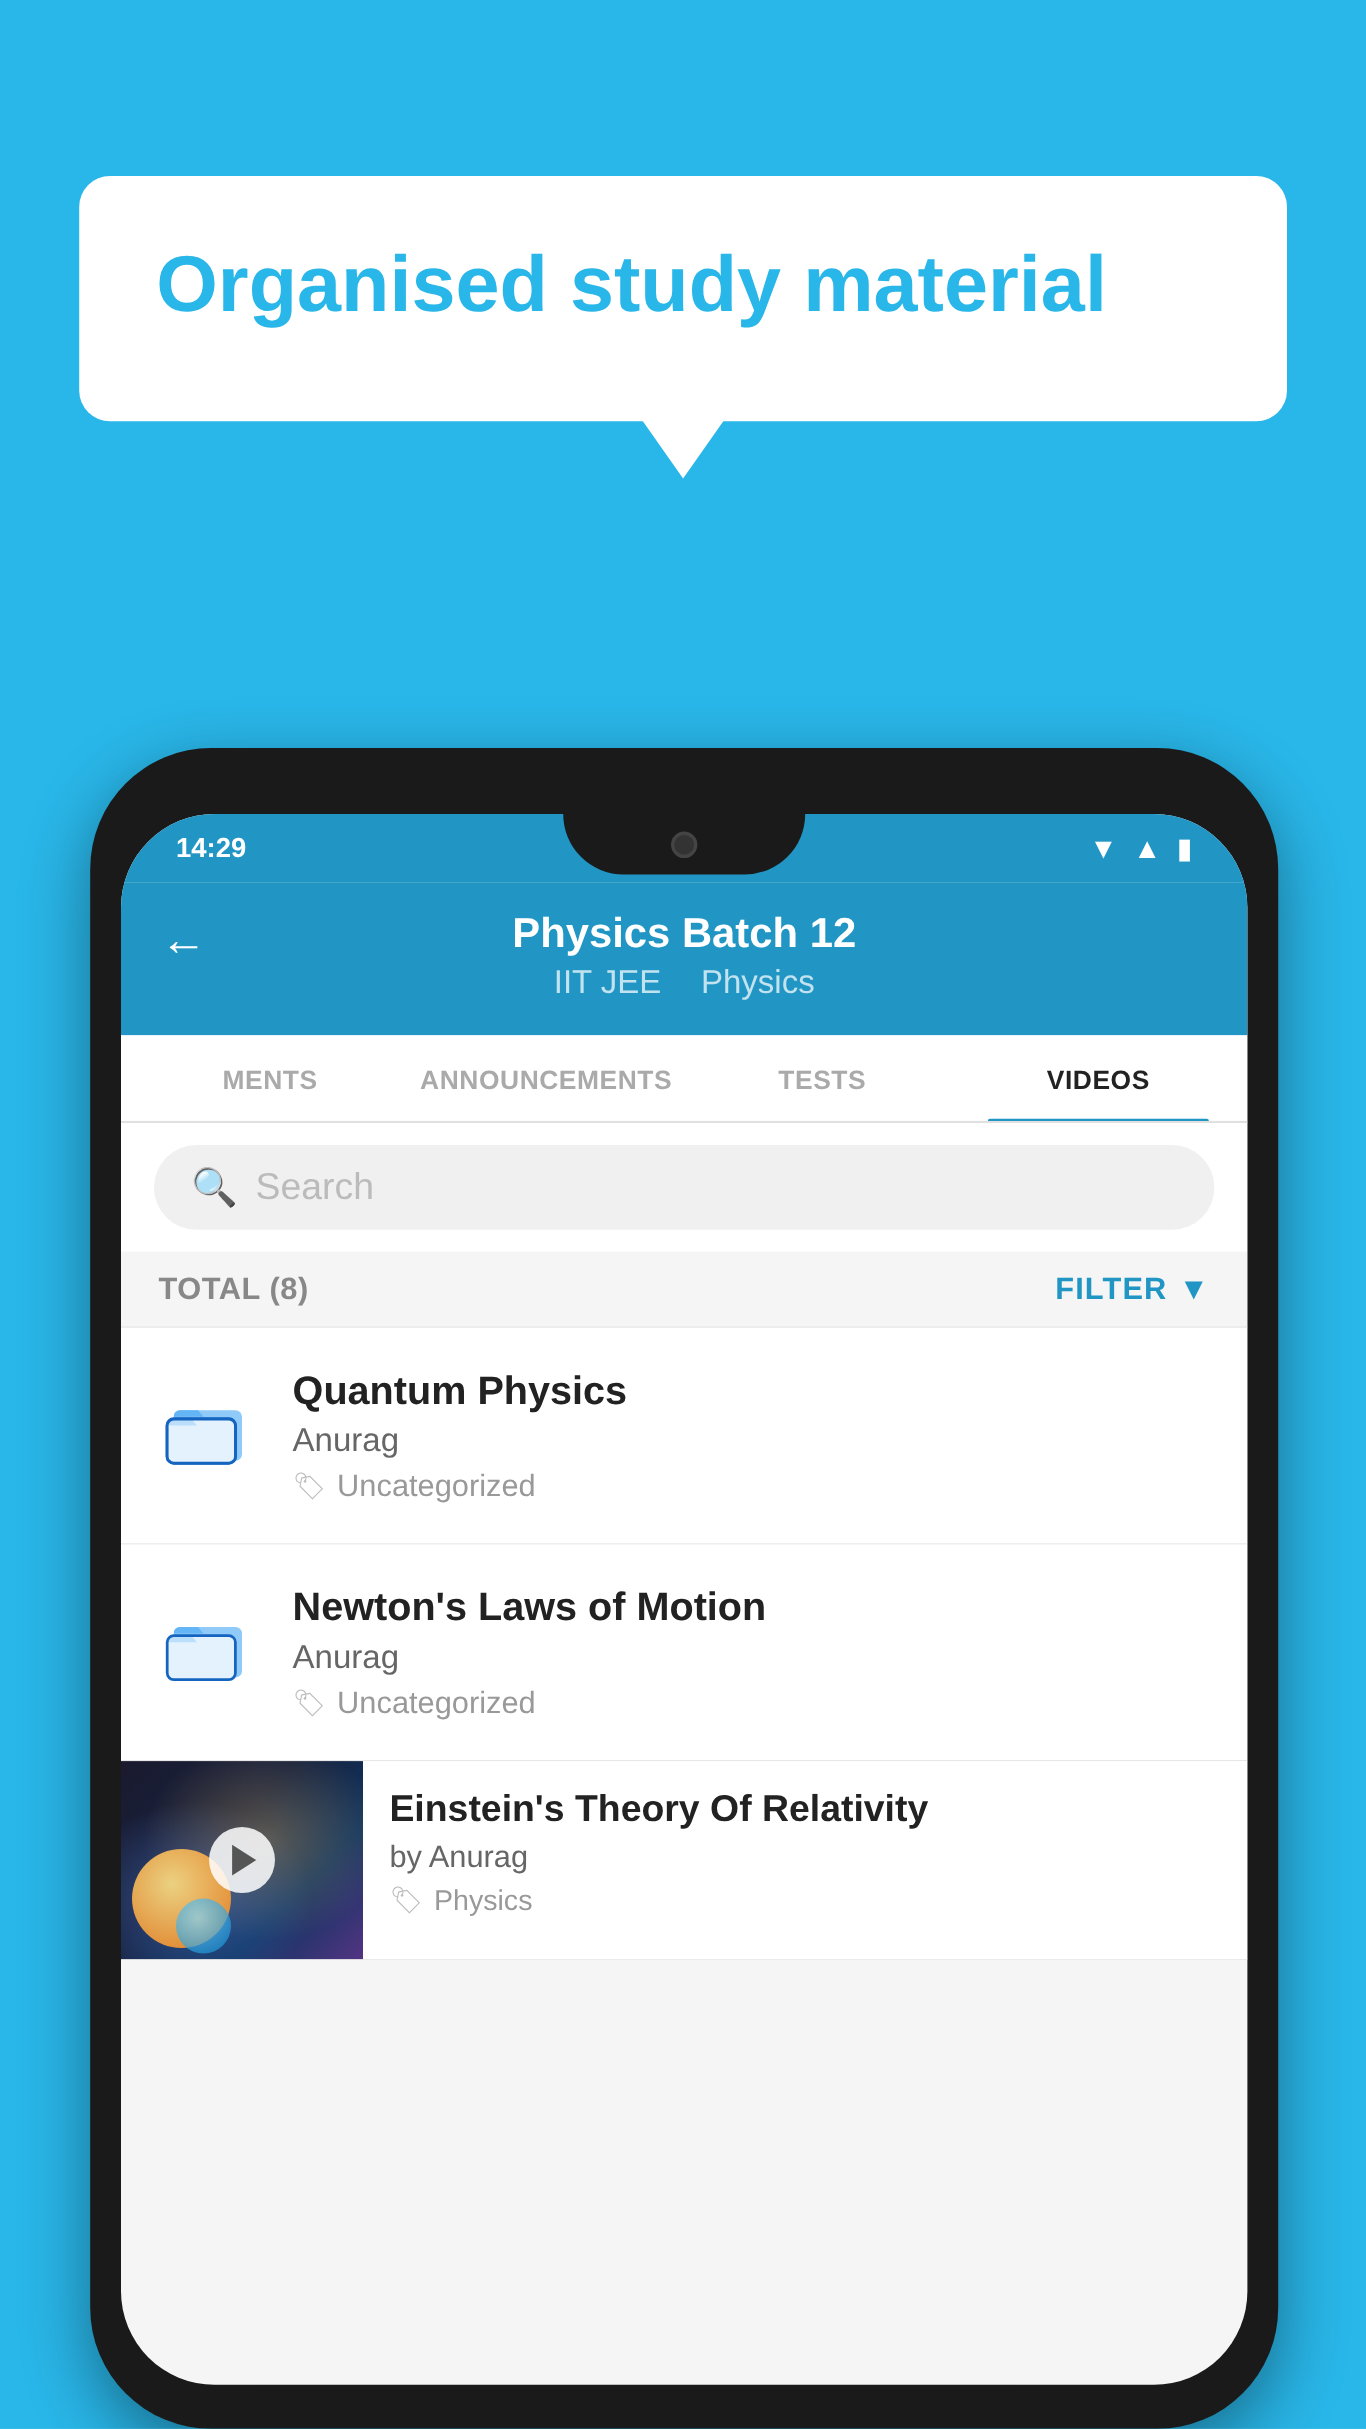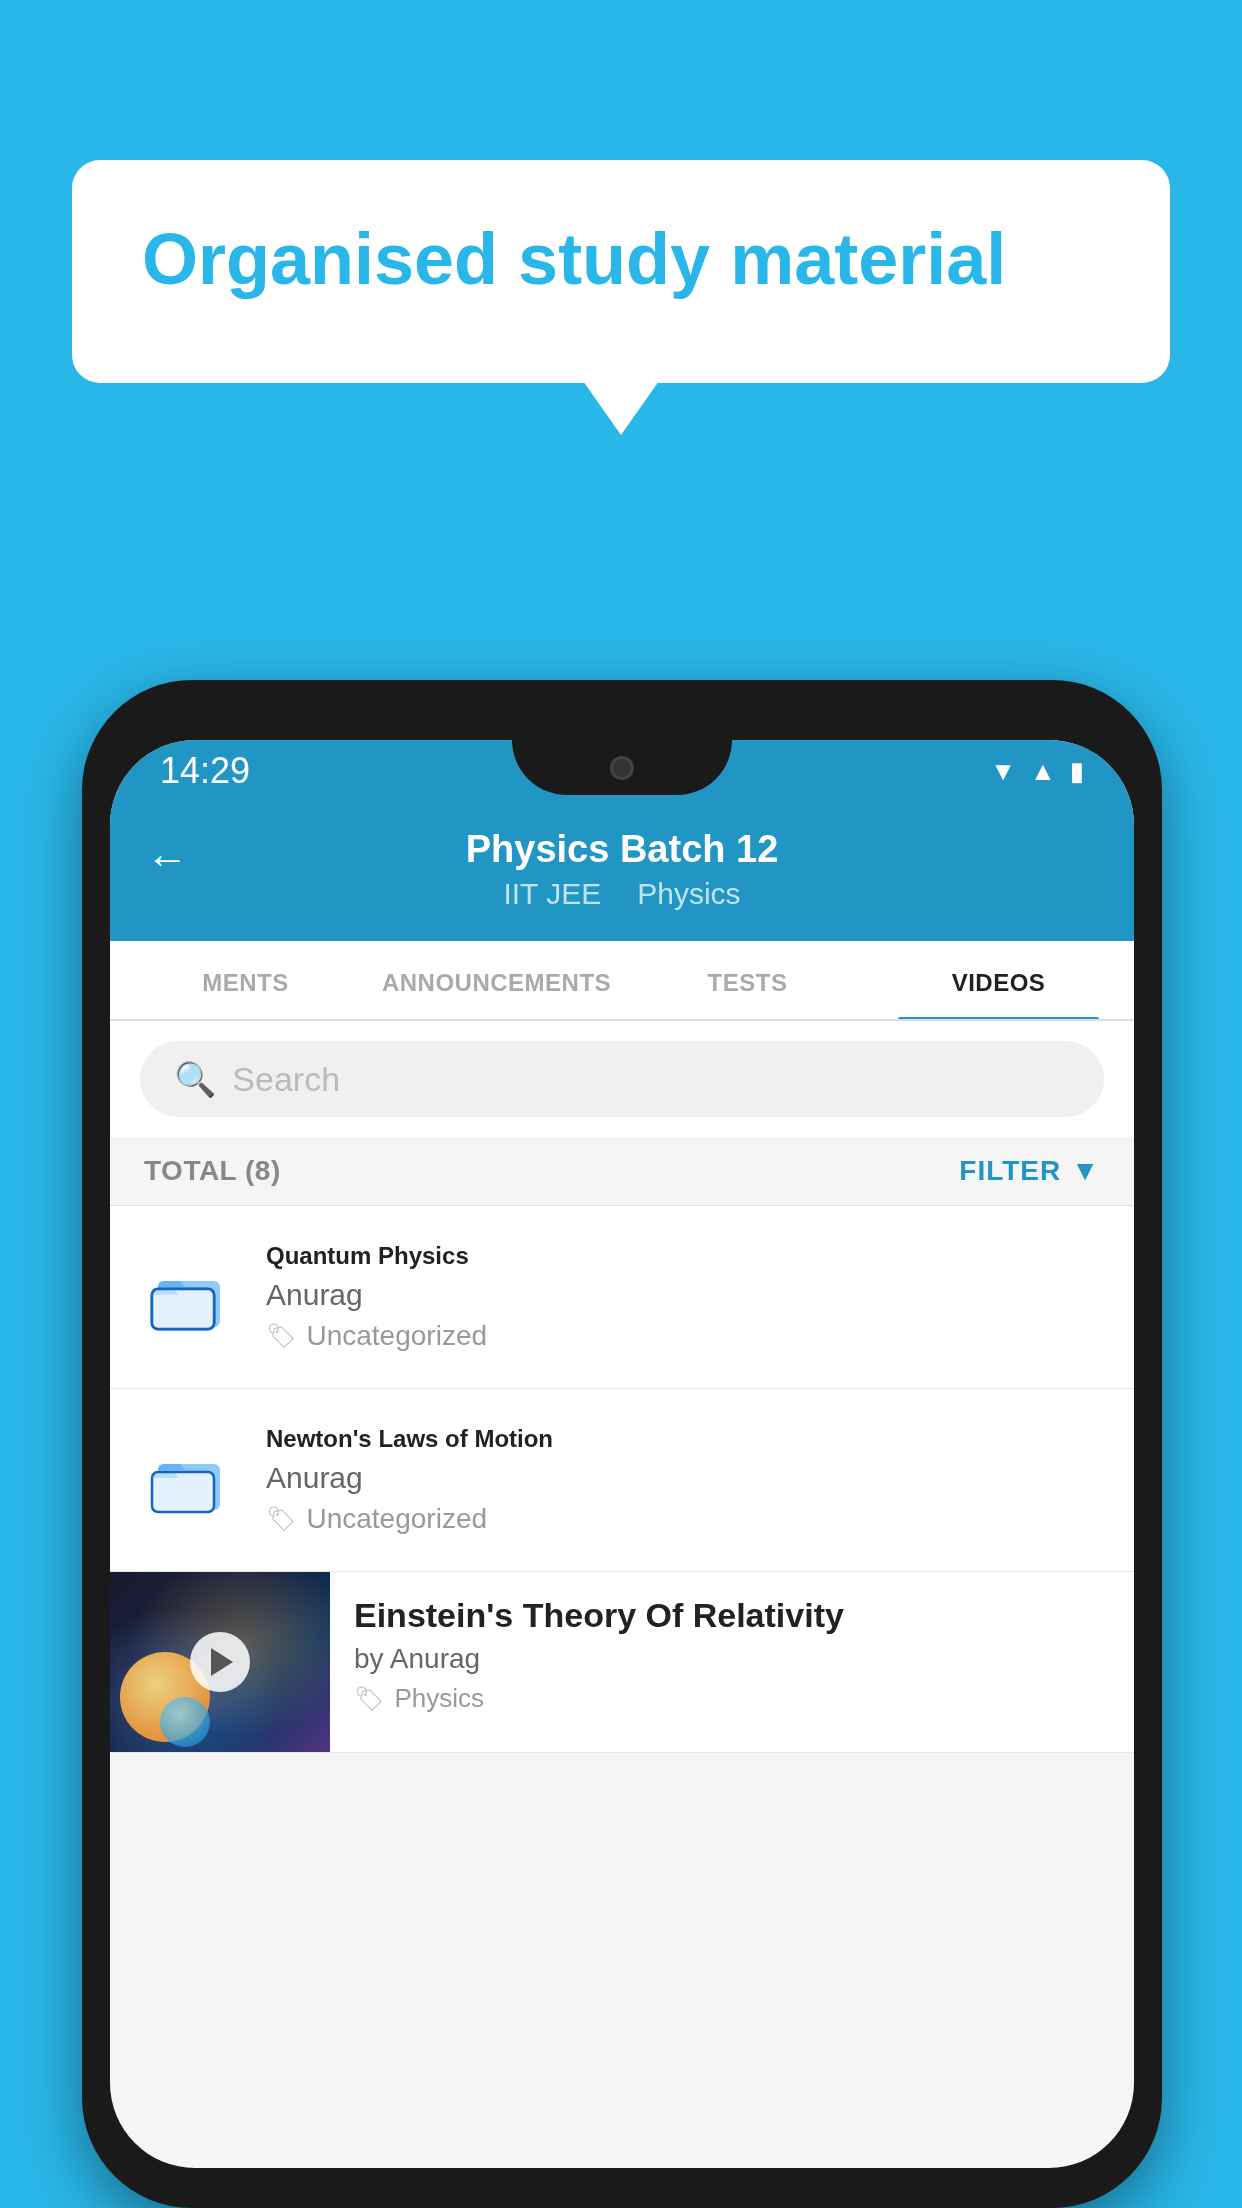--- a/index.html
+++ b/index.html
@@ -105,22 +105,22 @@
       height: 62px;
       display: flex;
       align-items: center;
       justify-content: space-between;
       padding: 0 50px;
       position: relative;
       z-index: 5;
     }
     .status-time {
       color: #fff;
-      font-size: 36px;
-      font-weight: 400;
+      font-size: 25px;
+      font-weight: 700;
     }
     .status-icons {
       display: flex;
       gap: 14px;
       align-items: center;
     }
     .wifi-icon, .signal-icon, .battery-icon {
       color: #fff;
       font-size: 26px;
     }
@@ -265,21 +265,21 @@
       margin-top: 6px;
     }
     .folder-svg {
       width: 80px;
       height: 80px;
     }
     .item-info {
       flex: 1;
     }
     .item-title {
-      font-size: 24px;
+      font-size: 36px;
       font-weight: 700;
       color: #222;
       margin-bottom: 8px;
     }
     .item-author {
       font-size: 30px;
       color: #666;
       margin-bottom: 8px;
     }
     .item-tag {

